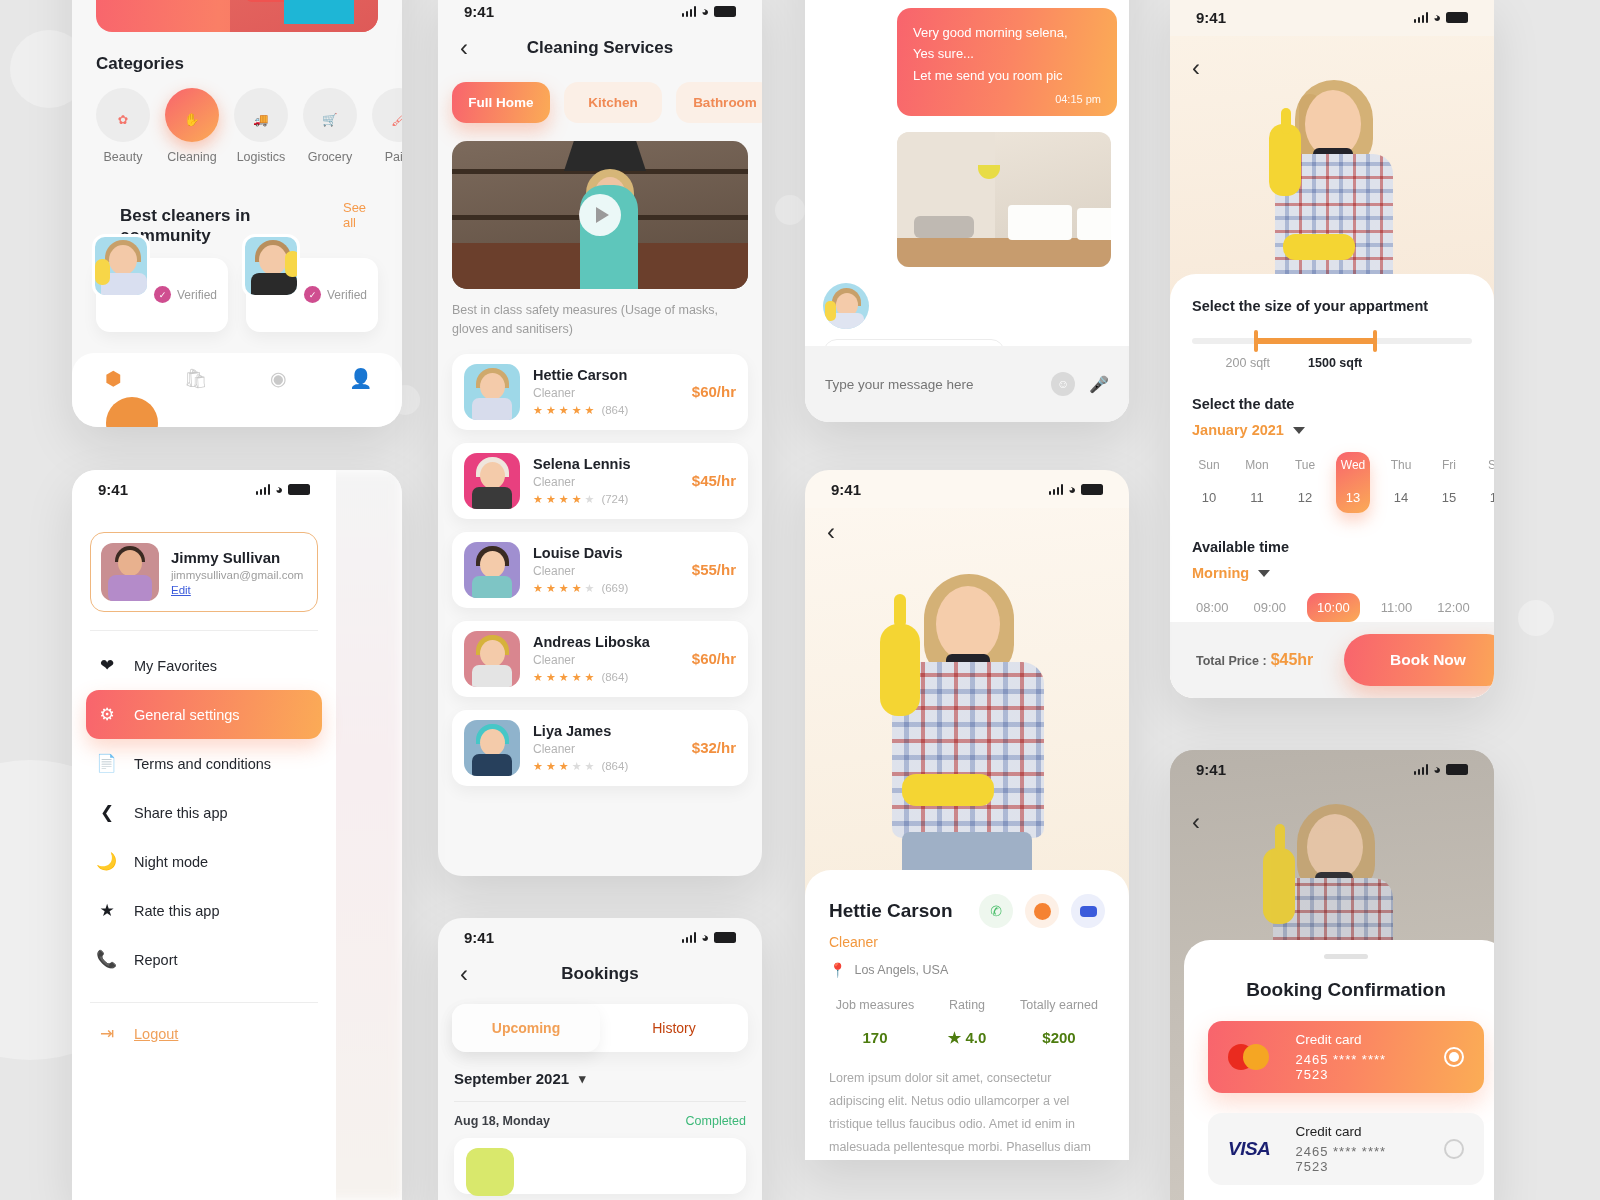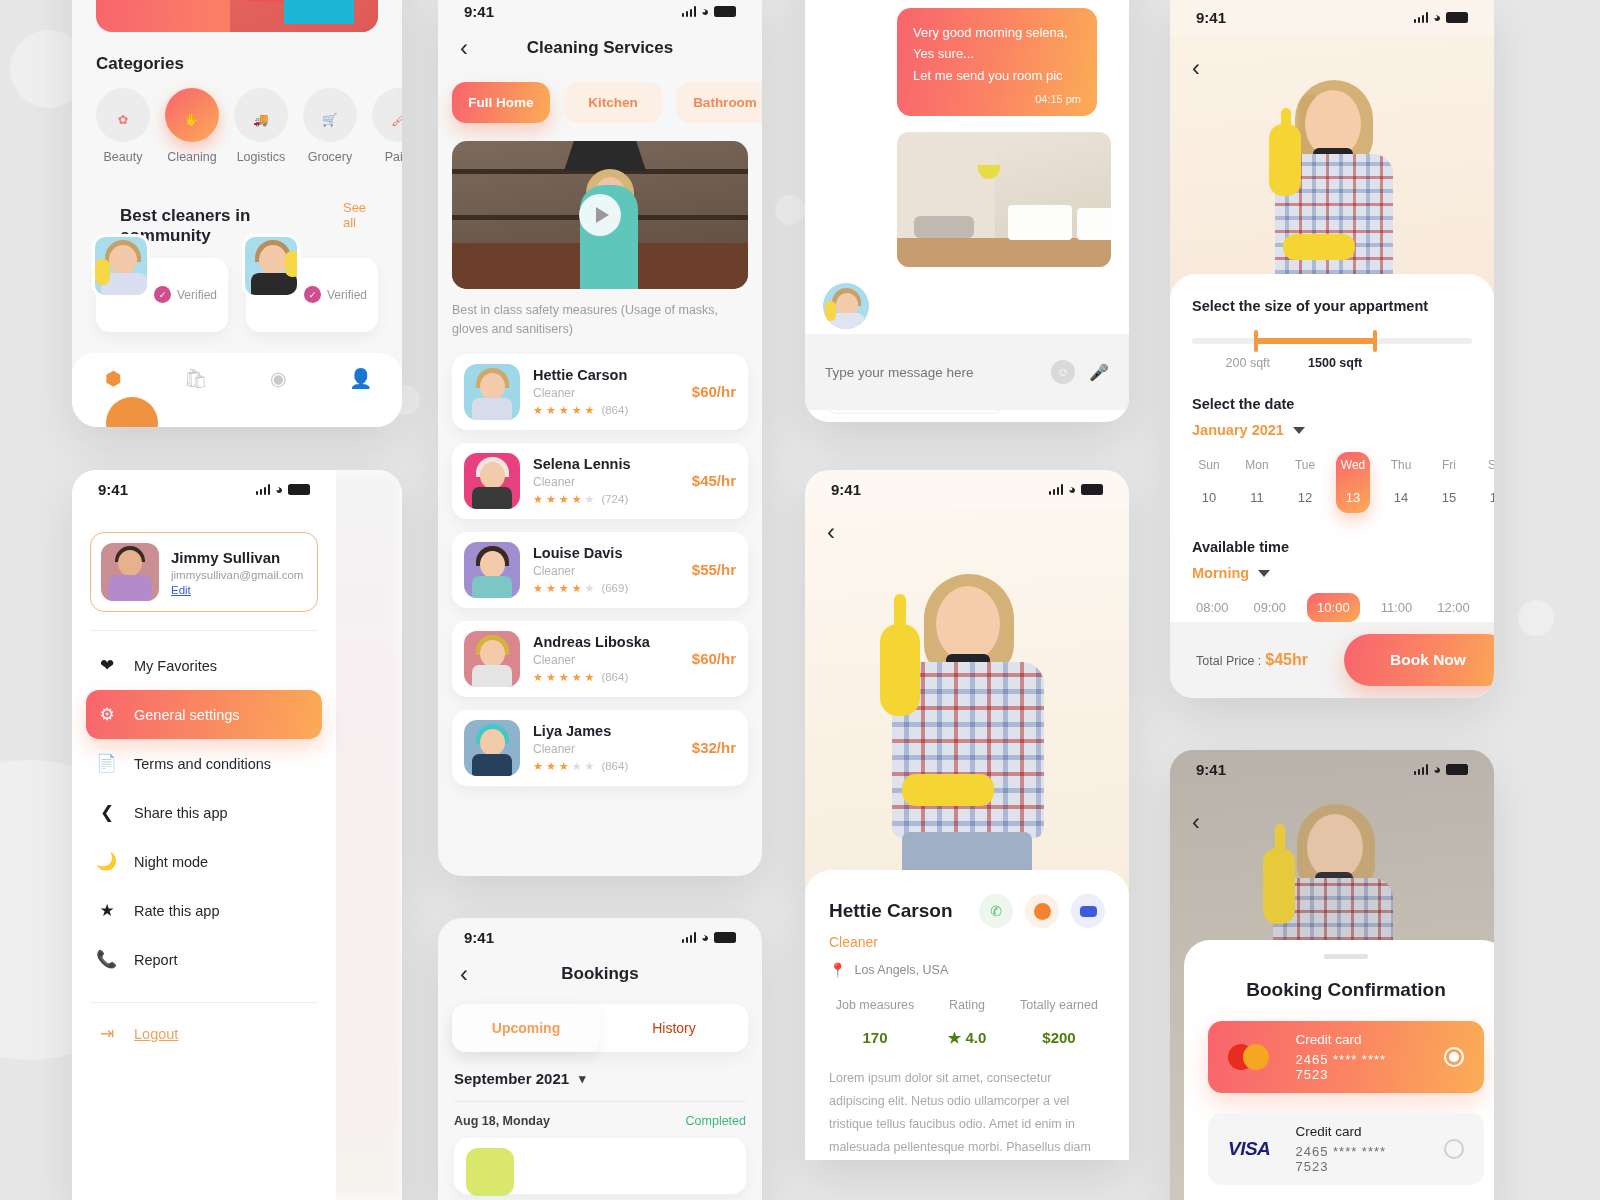--- a/index.html
+++ b/index.html
@@ -113,40 +113,40 @@
   .pcard .info { flex:1; min-width:0; }
   .pcard .nm { font-size:14.5px; font-weight:bold; color:#20232a; }
   .pcard .rl { font-size:12px; color:#b4b4b4; margin-top:3px; }
   .stars { margin-top:4px; display:flex; align-items:center; gap:3px; font-size:11px; }
   .stars .s { color:#f79c3f; } .stars .s.off { color:#dcdcdc; }
   .stars .cnt { color:#b7b7b7; font-size:11.5px; margin-left:4px; }
   .price { font-size:15px; font-weight:bold; color:#f2903f; white-space:nowrap; }
 
   
   #chat { left: 805px; top: -78px; width: 324px; height: 500px; border-radius: 0 0 24px 24px; background:#fff; }
-  .bubble-out { margin: 86px 32px 0 92px; border-radius: 14px; padding: 14px 16px 8px; color:#fff;
+  .bubble-out { margin: 86px 12px 0 92px; border-radius: 14px; padding: 14px 16px 8px; color:#fff;
       font-size:13px; line-height:1.65; }
   .bubble-out .tm { text-align:right; font-size:11px; opacity:.92; margin-top:4px; }
   .chatimg { margin: 16px 18px 0 92px; height: 135px; border-radius: 12px; overflow:hidden; position:relative;
       background: linear-gradient(165deg,#efe7dc 0%,#d8cfc2 100%); }
   .chatimg .wall{position:absolute;left:0;top:0;width:46%;height:100%;background:#eae2d7;}
   .chatimg .bed{position:absolute;left:52%;top:54%;width:30%;height:26%;background:#fdfdfb;border-radius:4px;}
   .chatimg .bed2{position:absolute;left:84%;top:56%;width:18%;height:24%;background:#fdfdfb;border-radius:4px;}
   .chatimg .lamp{position:absolute;left:38%;top:24%;width:22px;height:14px;border-radius:0 0 11px 11px;background:#e8dc45;}
   .chatimg .floor{position:absolute;left:0;bottom:0;width:100%;height:22%;background:#c79c6e;}
   .chatimg .couch{position:absolute;left:8%;bottom:22%;width:28%;height:16%;background:#bfb9b2;border-radius:6px;}
   .bubble-in-wrap { margin: 16px 18px 0 18px; display:flex; gap:10px; align-items:flex-start;flex-direction:column; }
   .chat-ava { width: 46px;height:46px;border-radius:50%;background:#a9dcec;flex:0 0 auto;position:relative;overflow:hidden;}
   .chat-ava .f{position:absolute;left:13px;top:10px;width:22px;height:24px;border-radius:50%;background:#f4cbaa;}
   .chat-ava .h{position:absolute;left:9px;top:5px;width:29px;height:18px;border-radius:15px 15px 0 0;background:#c8a06a;}
   .chat-ava .b{position:absolute;left:6px;top:30px;width:35px;height:18px;border-radius:6px;background:#dfe4f1;}
   .chat-ava .g{position:absolute;left:2px;top:18px;width:11px;height:20px;border-radius:5px;background:#f7d648;}
   .bubble-in { flex:1; background:#fff; border:1px solid #ececec; border-radius:14px; padding:14px 16px;
       font-size:13px; line-height:1.7; color:#414141; }
-  .composer { position:absolute; left:0; right:0; bottom:12px; height:76px; background:#f3f3f3;
+  .composer { position:absolute; left:0; right:0; bottom:0; height:76px; background:#f3f3f3;
       display:flex; align-items:center; padding: 0 20px; gap: 14px; }
   .composer input { flex:1; border:none; background:transparent; outline:none; font-size:13.5px;
       color:#8d8d8d; font-family:"Liberation Sans",sans-serif;}
   .cic { width:24px;height:24px;border-radius:50%;background:#d9d9d9; display:flex;align-items:center;
       justify-content:center; color:#fff;font-size:12px; cursor:pointer;}
   .mic { font-size:16px; color:#6e6e6e; cursor:pointer; }
 
   
   #booking { left: 1170px; top: -2px; width: 324px; height: 700px; border-radius: 0 0 24px 24px; background:#faf4ec; }
   .hero { position:relative; height: 268px; overflow:hidden;
@@ -182,21 +182,21 @@
   .cal .d { text-align:center; width:34px; flex:0 0 auto; padding: 6px 0; border-radius:12px; cursor:pointer;}
   .cal .d .dn { font-size:12px; color:#9d9d9d; }
   .cal .d .dd { font-size:13px; color:#6d6d6d; margin-top:18px; }
   .cal .d.on { background: linear-gradient(150deg,#f8646d,#fbab56); box-shadow:0 8px 16px rgba(250,130,90,.35); padding:6px 0 8px; }
   .cal .d.on .dn, .cal .d.on .dd { color:#fff; }
   .times { display:flex; gap:17px; margin-top:12px; }
   .times .t { font-size:13px; color:#9d9d9d; padding: 7px 4px; border-radius:11px; flex:0 0 auto; cursor:pointer;}
   .times .t.on { background: linear-gradient(150deg,#f8646d,#fbab56); color:#fff; padding:7px 10px; }
   .bookbar { position:absolute; left:0; right:0; bottom:0; height: 76px; background:#f3f3f3;
       display:flex; align-items:center; justify-content:space-between; padding: 0 0 0 26px; }
-  .bookbar .tp { font-size:12.5px; color:#5e5e5e; font-weight:normal;text-align:center; }
+  .bookbar .tp { font-size:12.5px; color:#5e5e5e; font-weight:bold;text-align:center; }
   .bookbar .tp b { font-size:16px; color:#f3993f; margin-left:4px; }
   .bookbtn { width: 168px; height: 52px; border-radius: 26px; color:#fff; font-size:15.5px; font-weight:bold;
       display:flex; align-items:center; justify-content:center; margin-right:-18px; cursor:pointer;
       box-shadow: 0 10px 22px rgba(250,130,90,.38); }
 
   
   #menu { left: 72px; top: 470px; width: 330px; height: 730px; border-radius: 24px 24px 0 0; background:#fff; }
   #menu .drawer { width: 264px; height: 100%; background:#fff; border-radius: 24px 0 0 0; position:relative; z-index:2;}
   #menu .blurbg { position:absolute; right:0; top:0; width: 100px; height:100%;
       background: linear-gradient(180deg,#f4f4f4 0%,#f7eef0 40%,#f6f2ee 100%); filter: blur(6px); }

